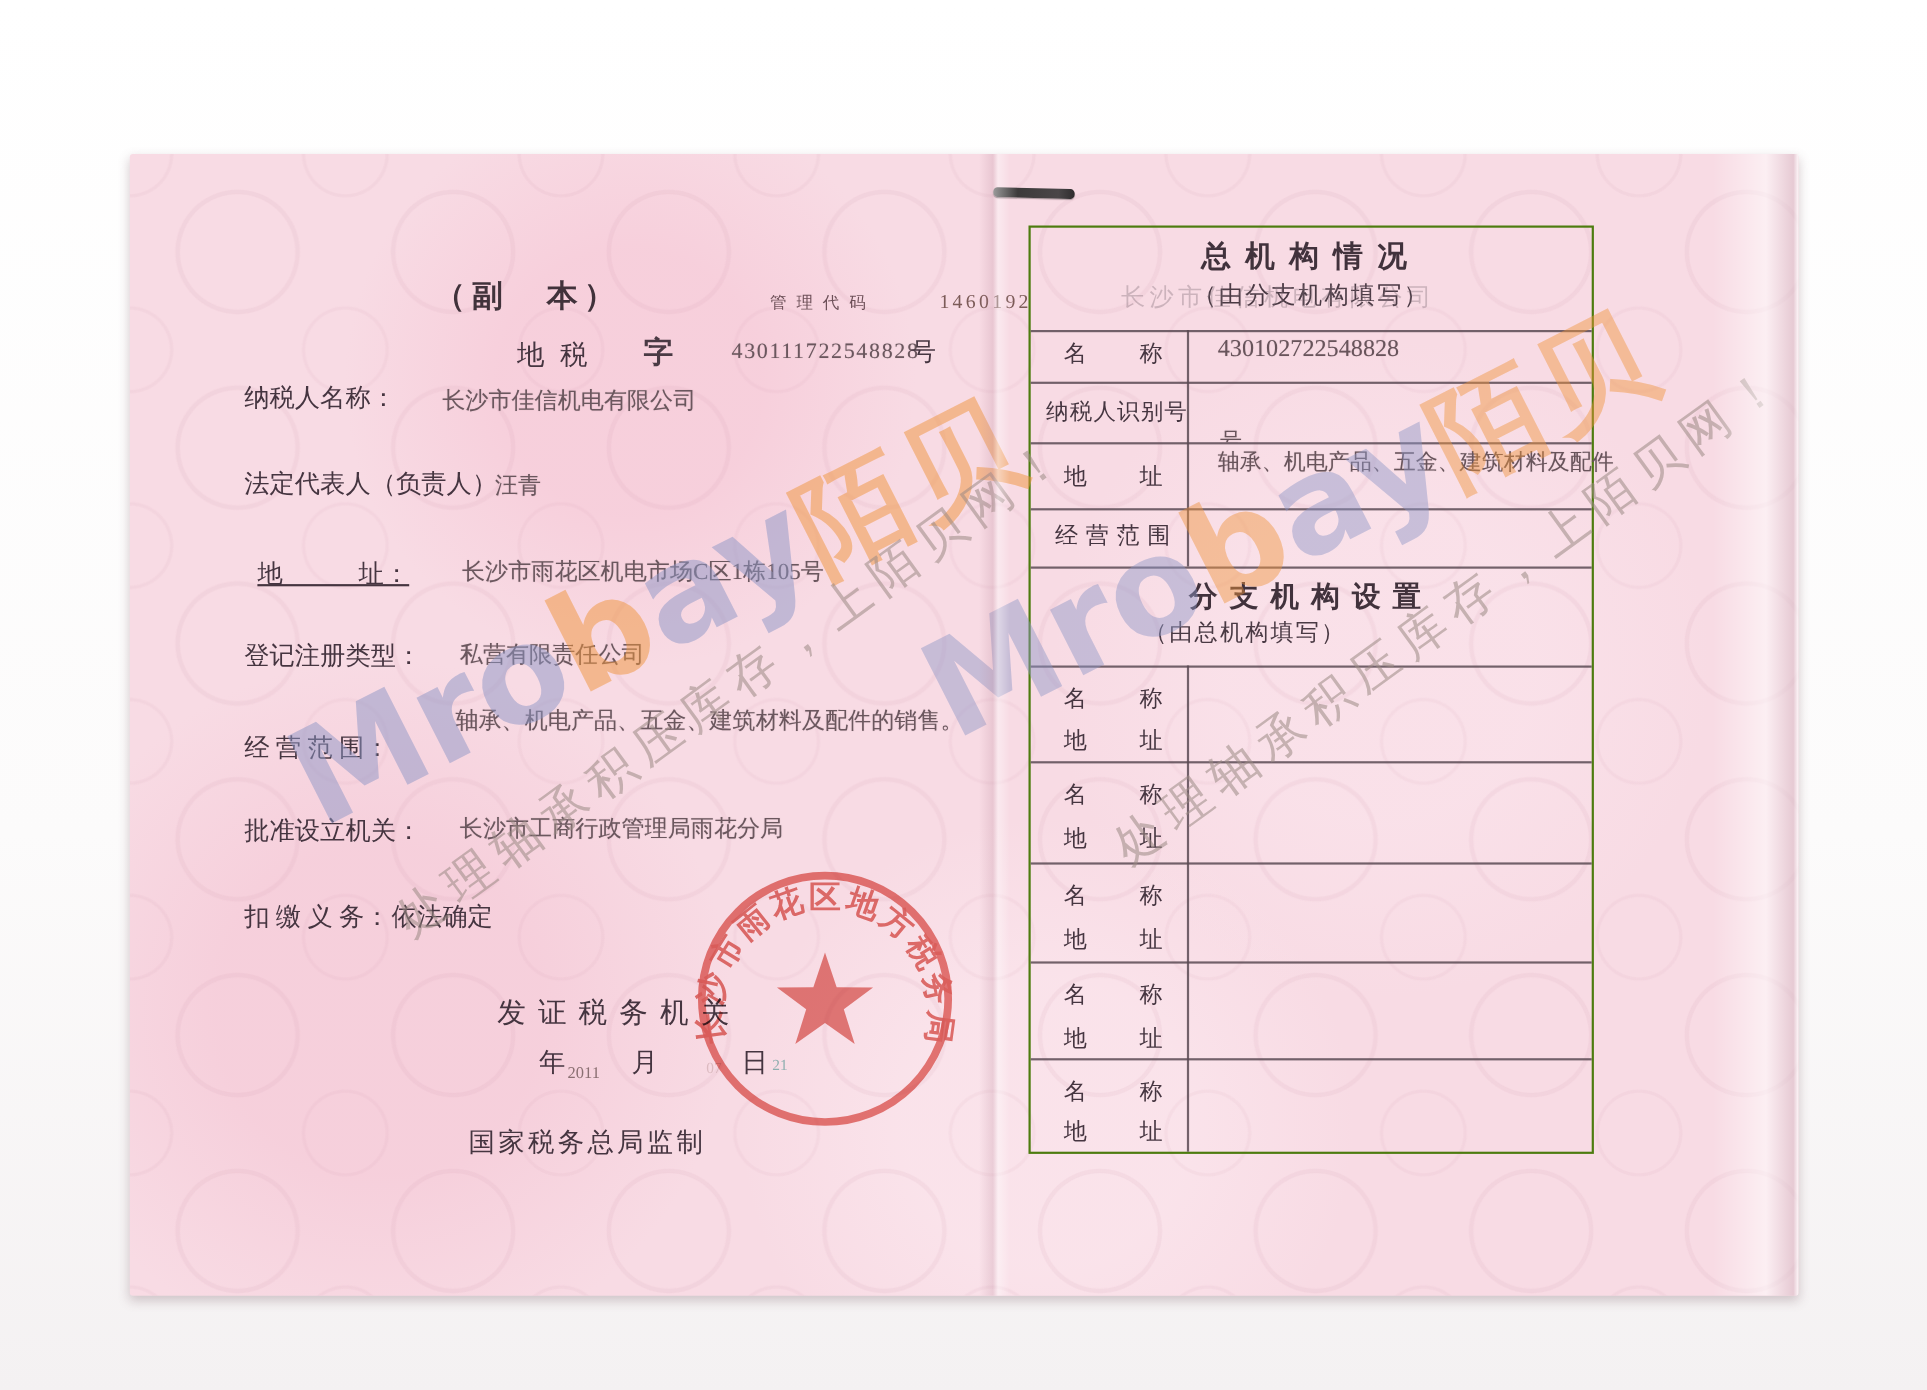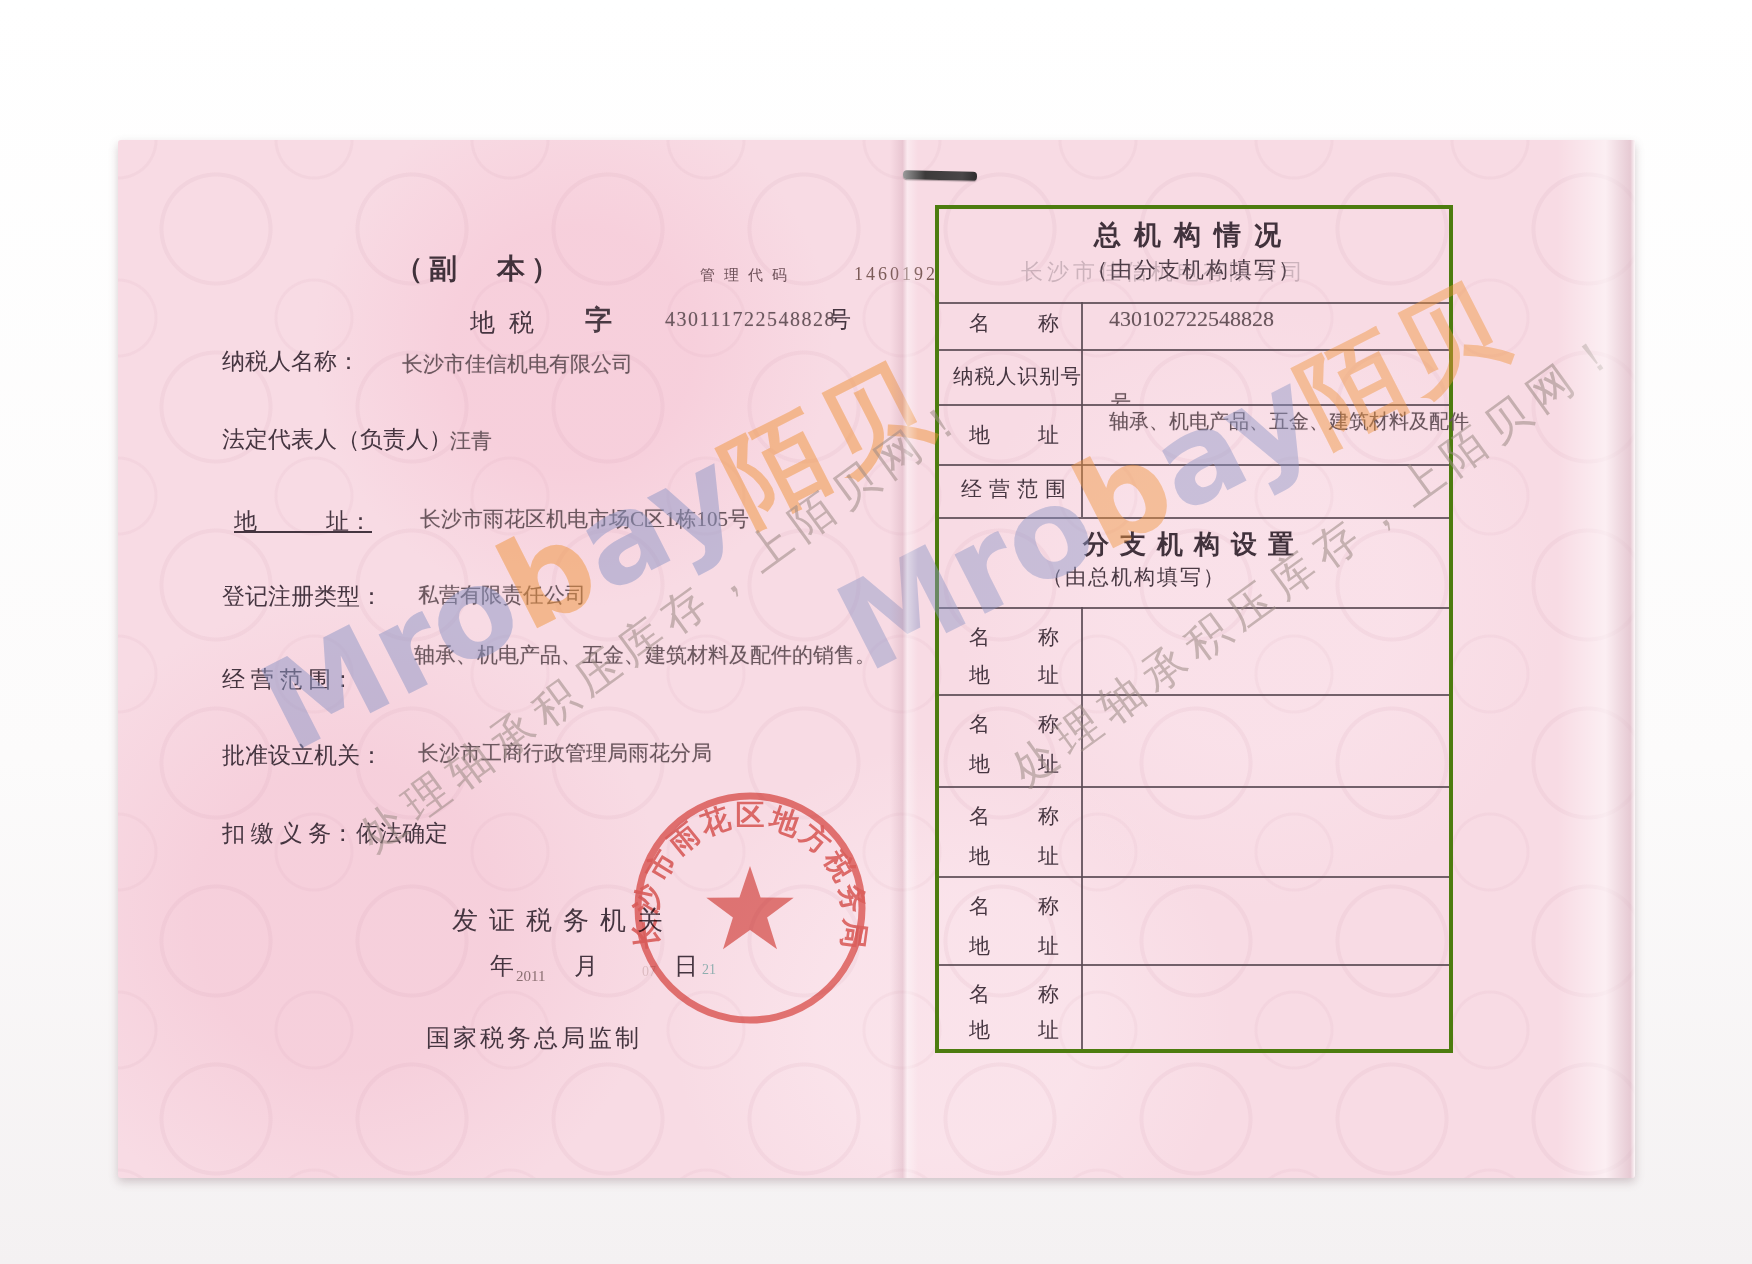--- a/index.html
+++ b/index.html
@@ -23,21 +23,21 @@
     background:linear-gradient(to right, rgba(255,255,255,0), rgba(255,255,255,.55) 62%, rgba(216,188,198,.55) 94%, rgba(255,255,255,.8));}
   .val{color:#6b575e;text-shadow:0 0 1px rgba(107,87,94,.35);}
   .nowrap{white-space:nowrap;}
   .ctr{text-align:center;}
   
   .title{font-size:42px;font-weight:bold;letter-spacing:12px;color:#3c2e37;}
   .subtitle{font-size:28px;font-weight:bold;letter-spacing:6px;color:#41323b;}
   .lbl{font-size:23px;color:#453540;}
   .value{font-size:21px;}
   
-  #htable{position:absolute;left:817px;top:65px;width:510px;height:840px;border:4px solid #4d7c0f;}
+  #htable{position:absolute;left:817px;top:65px;width:510px;height:840px;border:2px solid #4d7c0f;}
   .hline{position:absolute;left:0;width:100%;height:2px;background:#5a4a53;opacity:.85;}
   .vline{position:absolute;width:2px;background:#5a4a53;opacity:.85;}
   .cellLbl{position:absolute;font-size:21px;color:#463641;}
   .gapWide{letter-spacing:48px;white-space:nowrap;}
   .tval{position:absolute;font-size:22px;color:#68545b;white-space:nowrap;text-shadow:0 0 1px rgba(104,84,91,.3);}
   
   .wm{position:absolute;pointer-events:none;white-space:nowrap;font-family:"DejaVu Sans","Liberation Sans",sans-serif;font-weight:bold;opacity:.5;}
   .wmLogo{font-size:122px;transform:rotate(-27deg);transform-origin:0 80%;}
   .wmCjk{font-size:102px;letter-spacing:6px;}
   .wmSlogan{font-size:44px;letter-spacing:9px;transform:rotate(-36deg);transform-origin:0 50%;opacity:.55;font-weight:normal;font-family:"Liberation Serif","DejaVu Serif",serif;}

